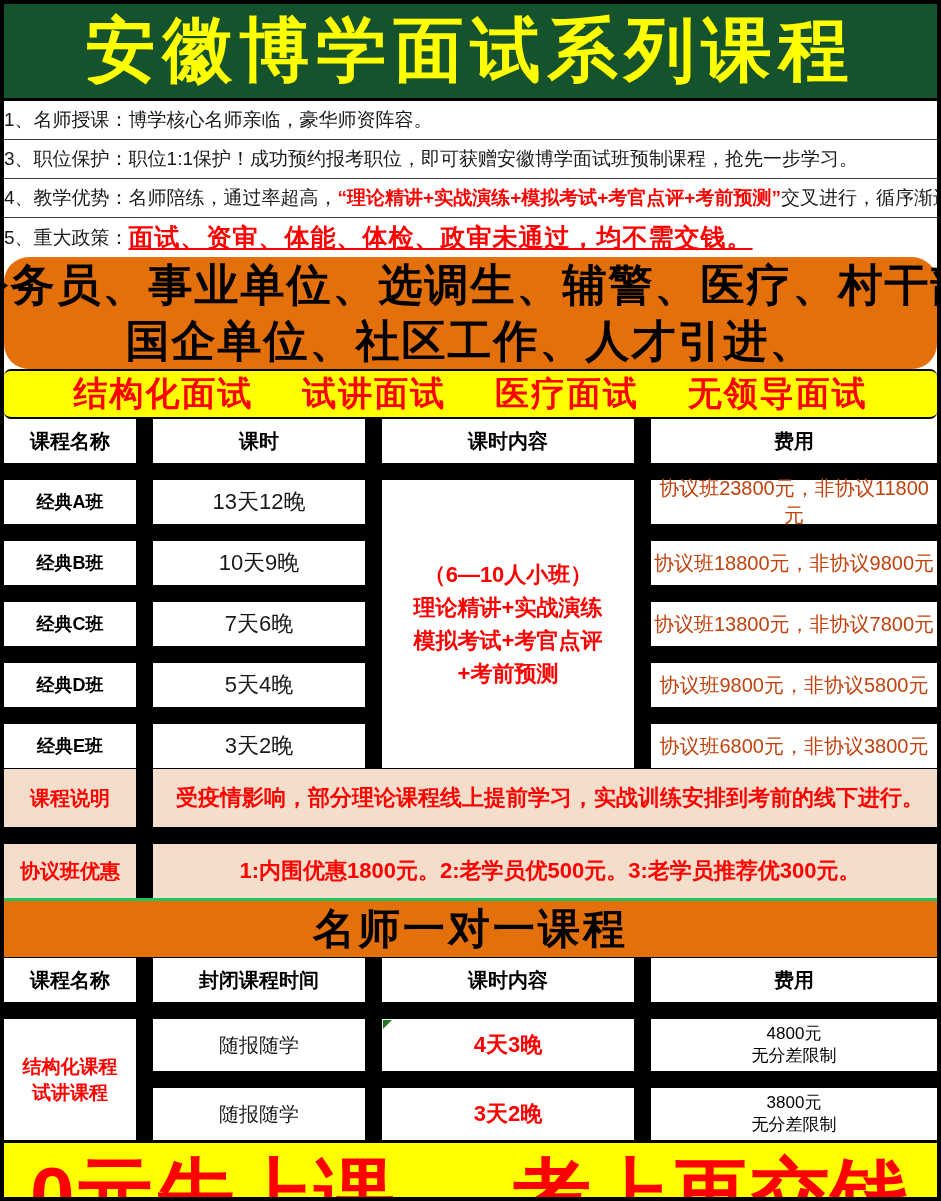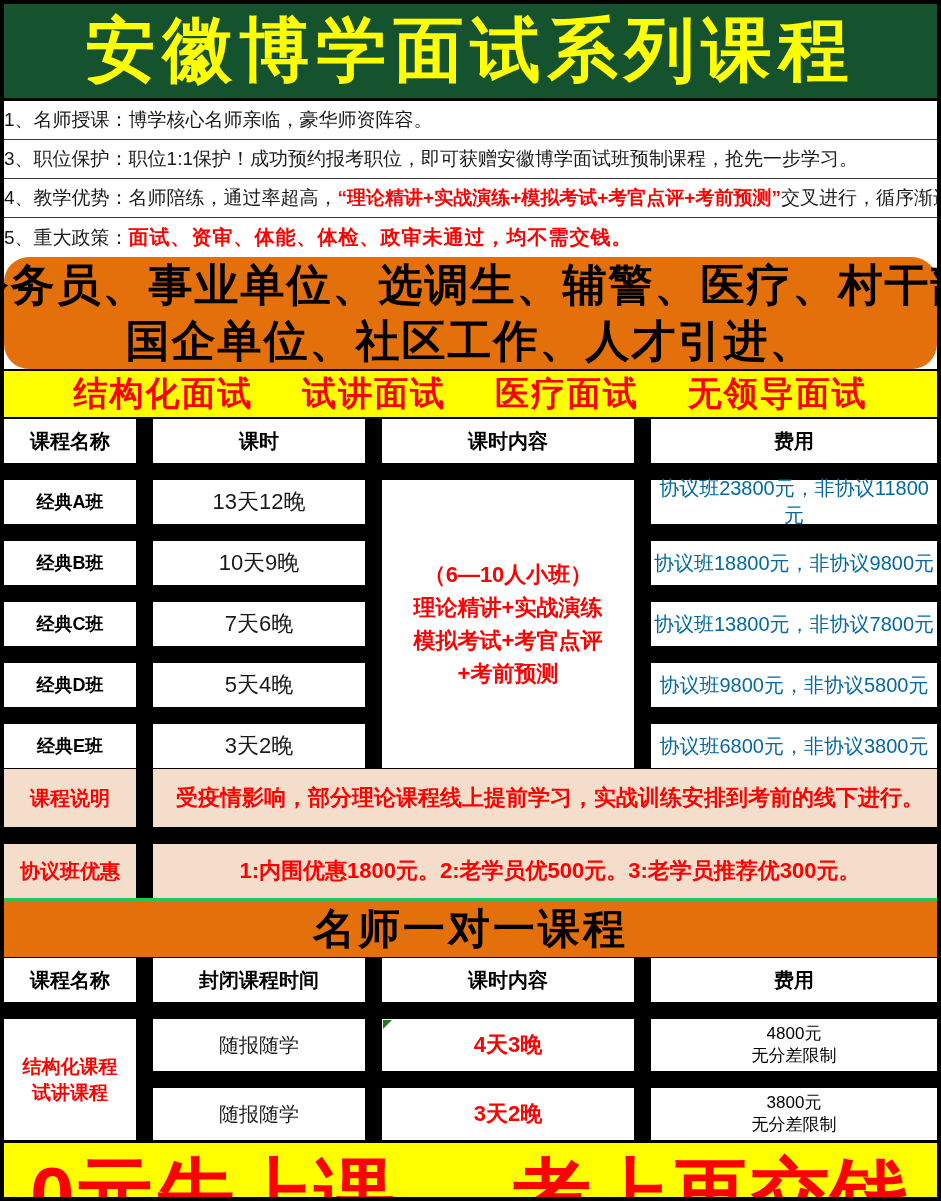--- a/index.html
+++ b/index.html
@@ -27,51 +27,51 @@
   
   .points{background:#fff;}
   .point-row{
     height:39px;display:flex;align-items:center;
     padding-left:0;border-bottom:1px solid #3c3c3c;
     font-size:19px;color:#1a1a1a;white-space:nowrap;
   }
   .point-row:last-child{border-bottom:none;}
   .pt{white-space:pre;}
   .hl{color:#FF0000;font-weight:bold;}
-  .hl-big{color:#FF0000;font-weight:bold;font-size:20px;letter-spacing:1px;}
+  .hl-big{color:#FF0000;font-weight:bold;font-size:25px;letter-spacing:1px;text-decoration:underline;}
   
   .audience{
     height:129px;background:#E3700B;
     display:flex;flex-direction:column;align-items:center;justify-content:center;
     color:#000;font-weight:900;font-size:44px;line-height:56px;
     letter-spacing:2px;white-space:nowrap;border-radius:25px;
   }
   
   .exam-strip{
     height:57px;background:#FFFF00;
     border-top:2px solid #000;border-bottom:2px solid #000;
     display:flex;align-items:center;justify-content:space-around;
     padding:0 45px;
-    color:#FF0000;font-weight:900;font-size:34px;letter-spacing:2px;
+    color:#FF0000;font-weight:900;font-size:34px;letter-spacing:2px;border-radius:7px;
   }
   
   .grid{background:#000;display:grid;gap:17px;}
   .grid .c{
     background:#fff;display:flex;align-items:center;justify-content:center;
     text-align:center;position:relative;
   }
   .t1{
     grid-template-columns:132px 212px 252px 1fr;
     grid-template-rows:44px 44px 44px 44px 44px 44px;
     border-bottom:1px solid #000;
   }
   .th{font-weight:bold;font-size:20px;color:#000;}
   .cls{font-weight:bold;font-size:18px;color:#000;}
   .dur{font-size:22px;color:#1a1a1a;}
-  .fee{font-size:20px;color:#0369a1;}
+  .fee{font-size:20px;color:#c2410c;}
   .content-cell{
     grid-column:3;grid-row:2/7;
     flex-direction:column;justify-content:center;
     color:#FF0000;font-weight:bold;font-size:22px;line-height:33px;
   }
   
   .notes{
     grid-template-columns:132px 1fr;
     grid-template-rows:58px 54px;
     border-bottom:3px solid #22c55e;

